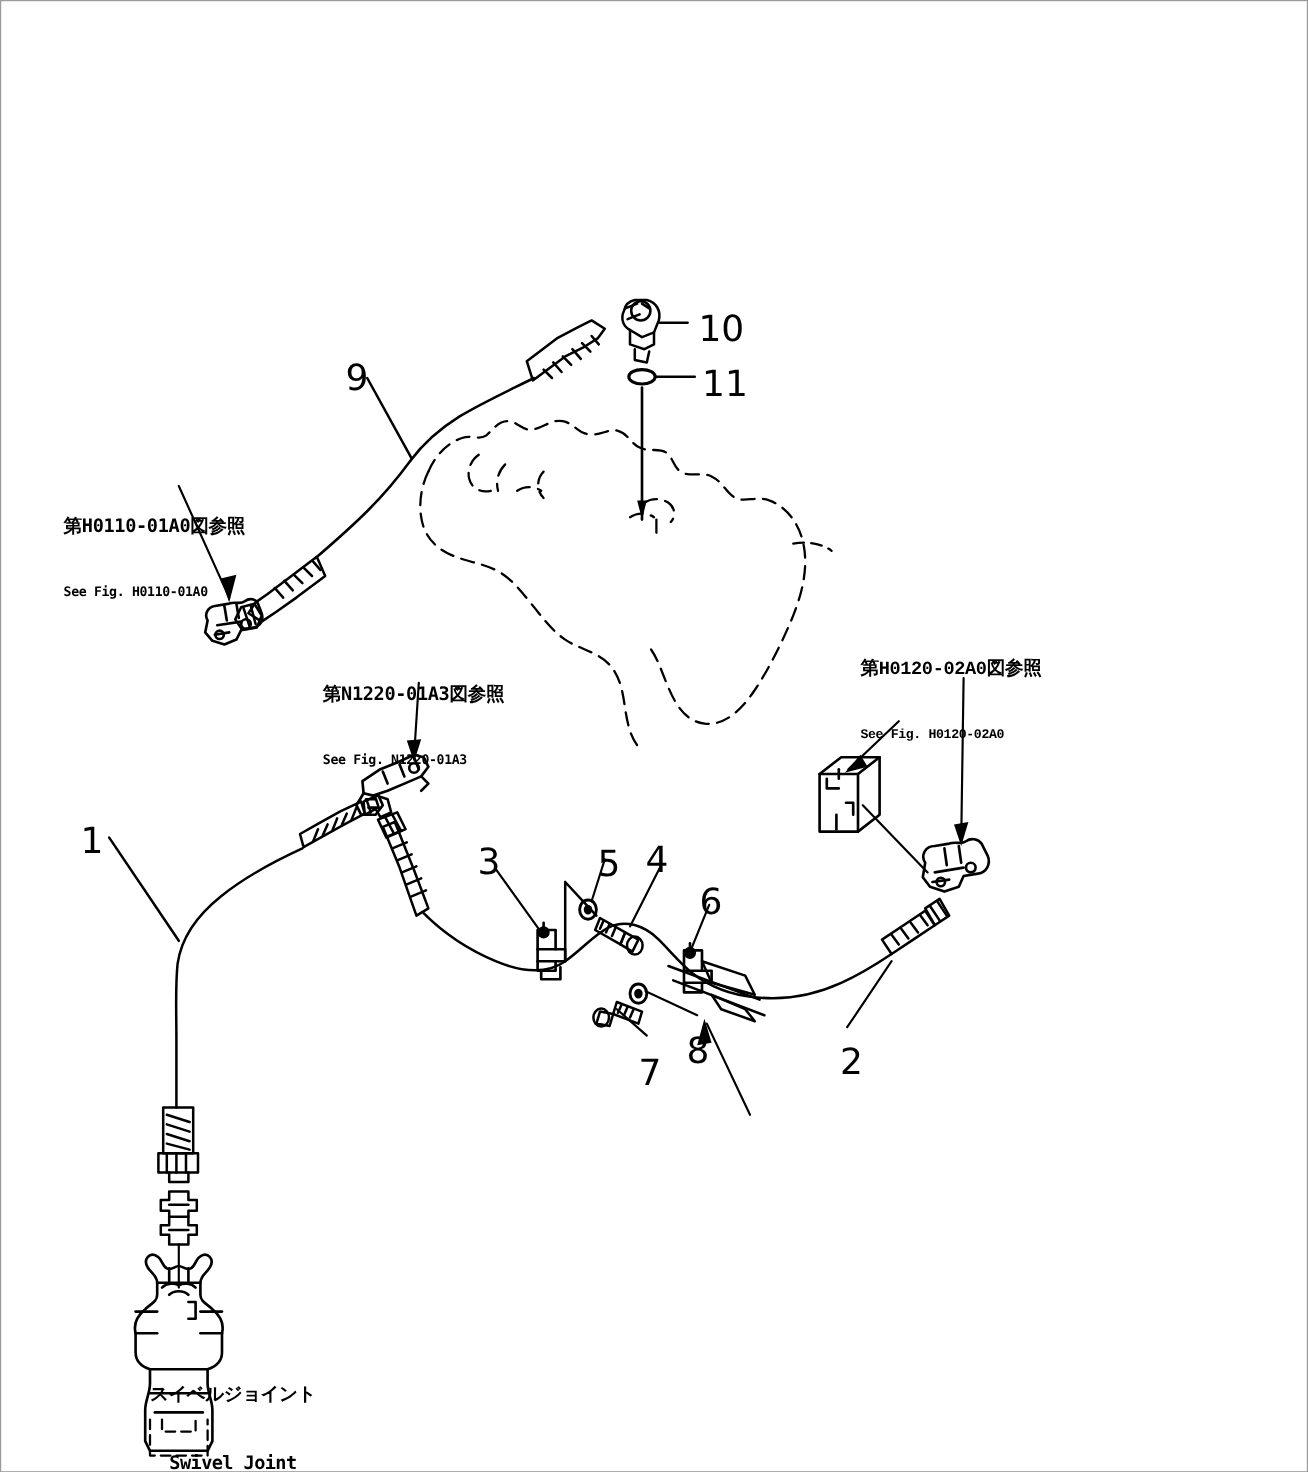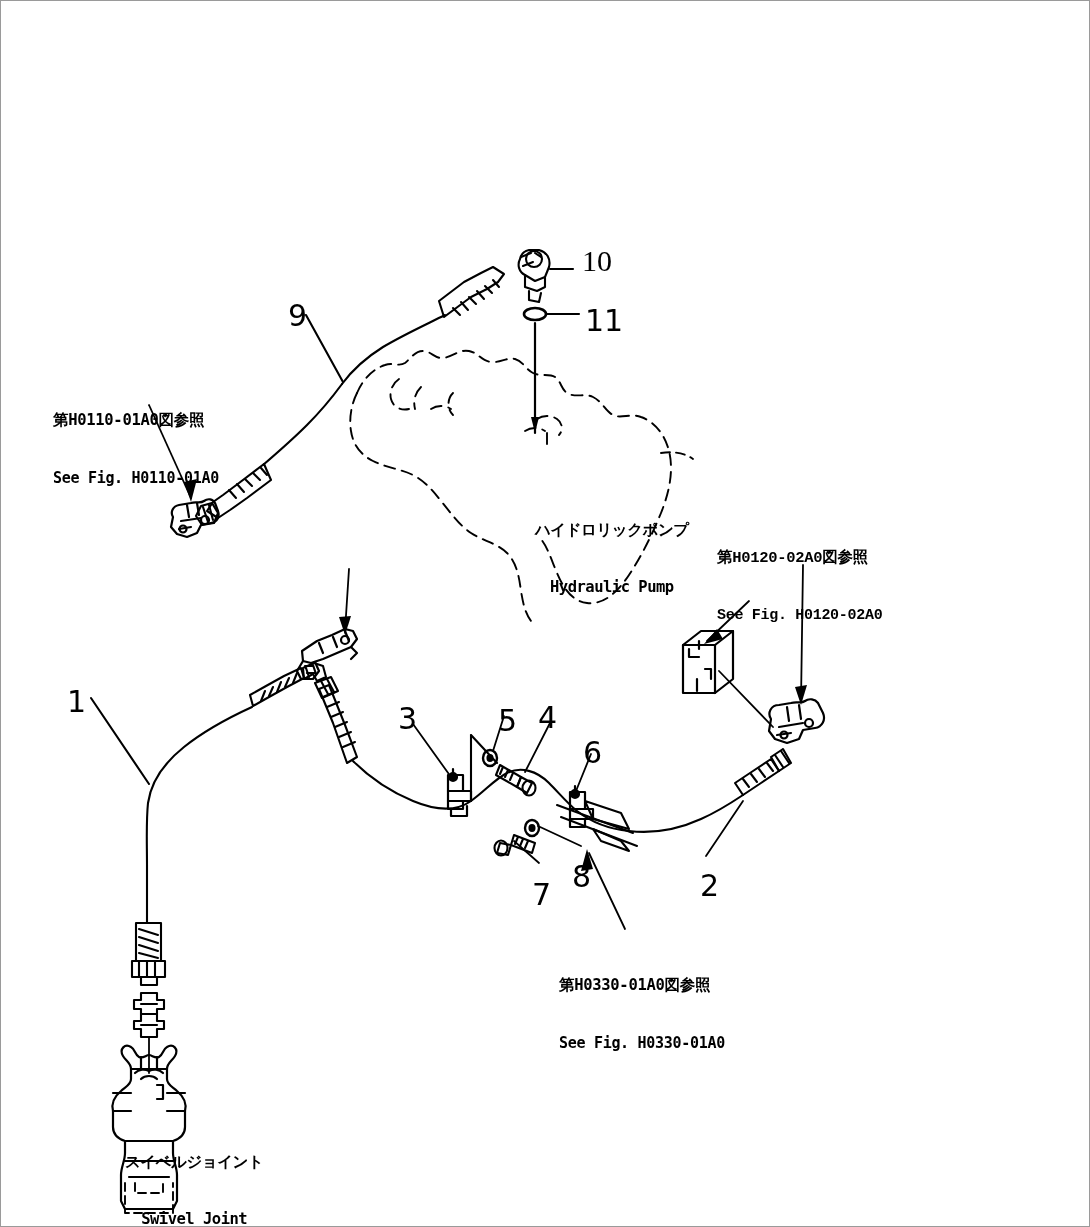--- a/index.html
+++ b/index.html
@@ -38,21 +38,21 @@
     line-height: 1.22;
   }
   .ref-label .jp {
     display: block;
     font-size: 15.5px;
     font-weight: bold;
     letter-spacing: -0.3px;
   }
   .ref-label .en {
     display: block;
-    font-size: 15px;
+    font-size: 11px;
     font-weight: bold;
     letter-spacing: -0.3px;
   }
   .part-name {
     position: absolute;
     white-space: pre;
     color: #000000;
     text-align: center;
     font-family: "DejaVu Sans Mono", "Liberation Mono", monospace;
     font-weight: bold;
@@ -377,51 +377,47 @@
       <path d="M748,600 L706,640" stroke-width="1.8"></path>
       <path d="M703,643 L716,628 L722,638 Z" fill="#000000" stroke="none"></path>
 
       <path d="M718,670 L772,726" stroke-width="1.8"></path>
 
       <path d="M660,452 C672,450 684,452 692,458" stroke-dasharray="9 6" stroke-width="1.9"></path>
 
     </g>
   </svg>
 
-  <div class="ref-label" style="left:52px; top:371px;">
+  <div class="ref-label" style="left:52px; top:389px;">
     <span class="jp">第H0110-01A0図参照</span>
     <span class="en">See Fig. H0110-01A0</span>
   </div>
 
+  <div class="ref-label" style="left:268px; top:529px;">
+    <span class="jp">第N1220-01A3図参照</span>
+    <span class="en">See Fig. N1220-01A3</span>
+  </div>
 
   <div class="ref-label" style="left:716px; top:509px;font-family:Liberation Mono, monospace;">
     <span class="jp">第H0120-02A0図参照</span>
     <span class="en">See Fig. H0120-02A0</span>
   </div>
 
-  <div class="ref-label" style="left:558px; top:936px;">
-    <span class="jp">第H0330-01A0図参照</span>
-    <span class="en">See Fig. H0330-01A0</span>
-  </div>
-
-  <div class="part-name" style="left:534px; top:482px;">
-    <span class="jp">ハイドロリックポンプ</span>
-    <span class="en">Hydraulic Pump</span>
-  </div>
+
 
   <div class="part-name" style="left:124px; top:1114px;">
     <span class="jp">スイベルジョイント</span>
     <span class="en">Swivel Joint</span>
   </div>
 
   <div class="callout-num" style="left:66px;  top:686px;">1</div>
   <div class="callout-num" style="left:699px; top:870px;">2</div>
   <div class="callout-num" style="left:397px; top:703px;">3</div>
   <div class="callout-num" style="left:537px; top:702px;">4</div>
   <div class="callout-num" style="left:497px; top:705px;">5</div>
   <div class="callout-num" style="left:582px; top:737px;">6</div>
   <div class="callout-num" style="left:531px; top:879px;">7</div>
   <div class="callout-num" style="left:571px; top:861px;">8</div>
   <div class="callout-num" style="left:287px; top:300px;">9</div>
-  <div class="callout-num" style="left:581px; top:245px;font-family:Liberation Serif, serif;">10</div>
+  <div class="callout-num" style="left:581px; top:259px;">10</div>
   <div class="callout-num" style="left:584px; top:305px;">11</div>
 
 </div>
 
 </body></html>

